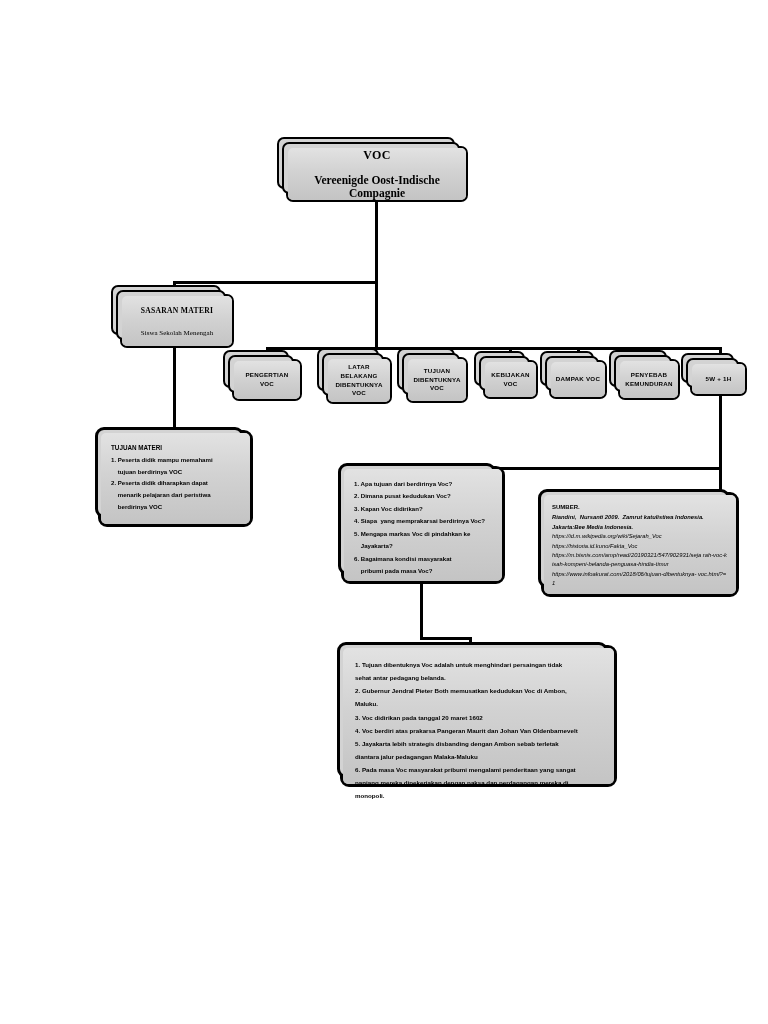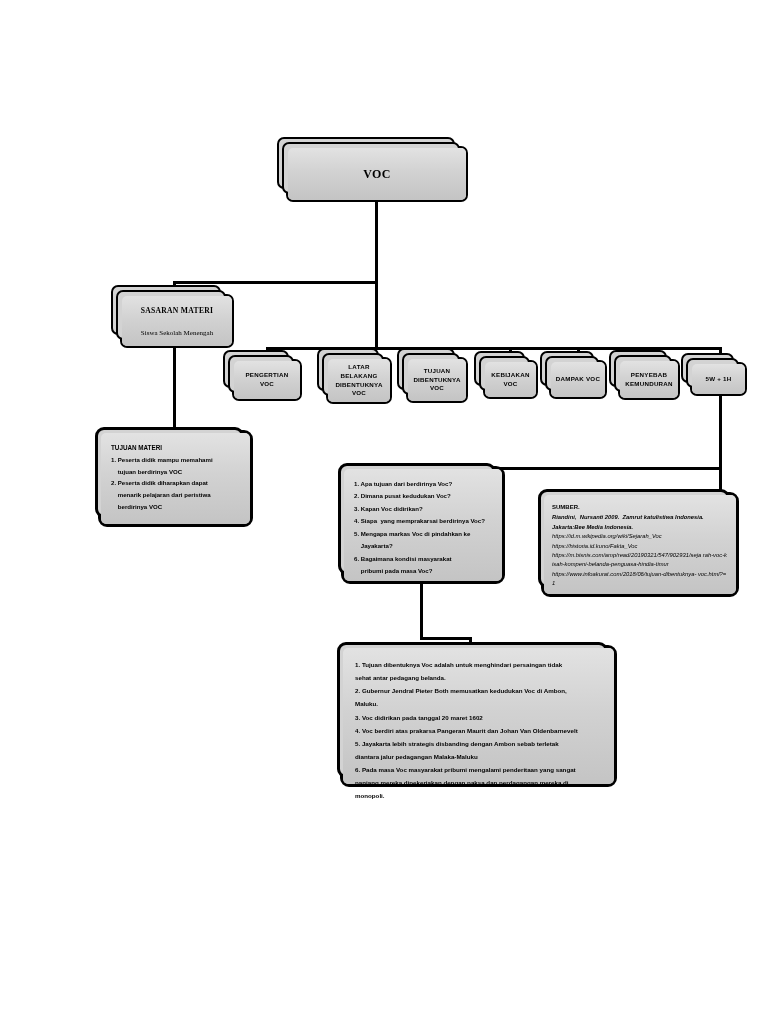--- a/index.html
+++ b/index.html
@@ -44,20 +44,21 @@
     border-radius:5px;
     z-index:-1;
   }
 
   
   #title-node{
     left:286px;top:146px;width:182px;height:56px;
     align-items:center;
     font-family:"Liberation Serif", serif;
     text-align:center;
+    justify-content:space-between;
   }
   #title-node .t1{font-size:12px;font-weight:bold;letter-spacing:.4px;}
   #title-node .t2{font-size:11.5px;font-weight:bold;line-height:1.12;margin-top:2px;}
 
   
   #sasaran-node{
     left:120px;top:294px;width:114px;height:54px;
     align-items:center;
     font-family:"Liberation Serif", serif;
     text-align:center;
@@ -136,20 +137,22 @@
 
   <div class="line" style="left:420px;top:584px;width:3px;height:56px;"></div>
   <div class="line" style="left:420px;top:637px;width:52px;height:3px;"></div>
   <div class="line" style="left:469px;top:637px;width:3px;height:12px;"></div>
 
   <div class="node front" id="title-node">
     <div class="stack1"></div>
     <div class="stack2"></div>
     <div class="shade"></div>
     <div class="t1">VOC</div>
+    <div class="t2">Vereenigde  Oost-Indische
+Compagnie</div>
   </div>
 
   <div class="node front" id="sasaran-node">
     <div class="stack1"></div>
     <div class="stack2"></div>
     <div class="shade"></div>
     <div class="s1">SASARAN MATERI</div>
     <div class="s2">Siswa Sekolah Menengah</div>
   </div>
 

